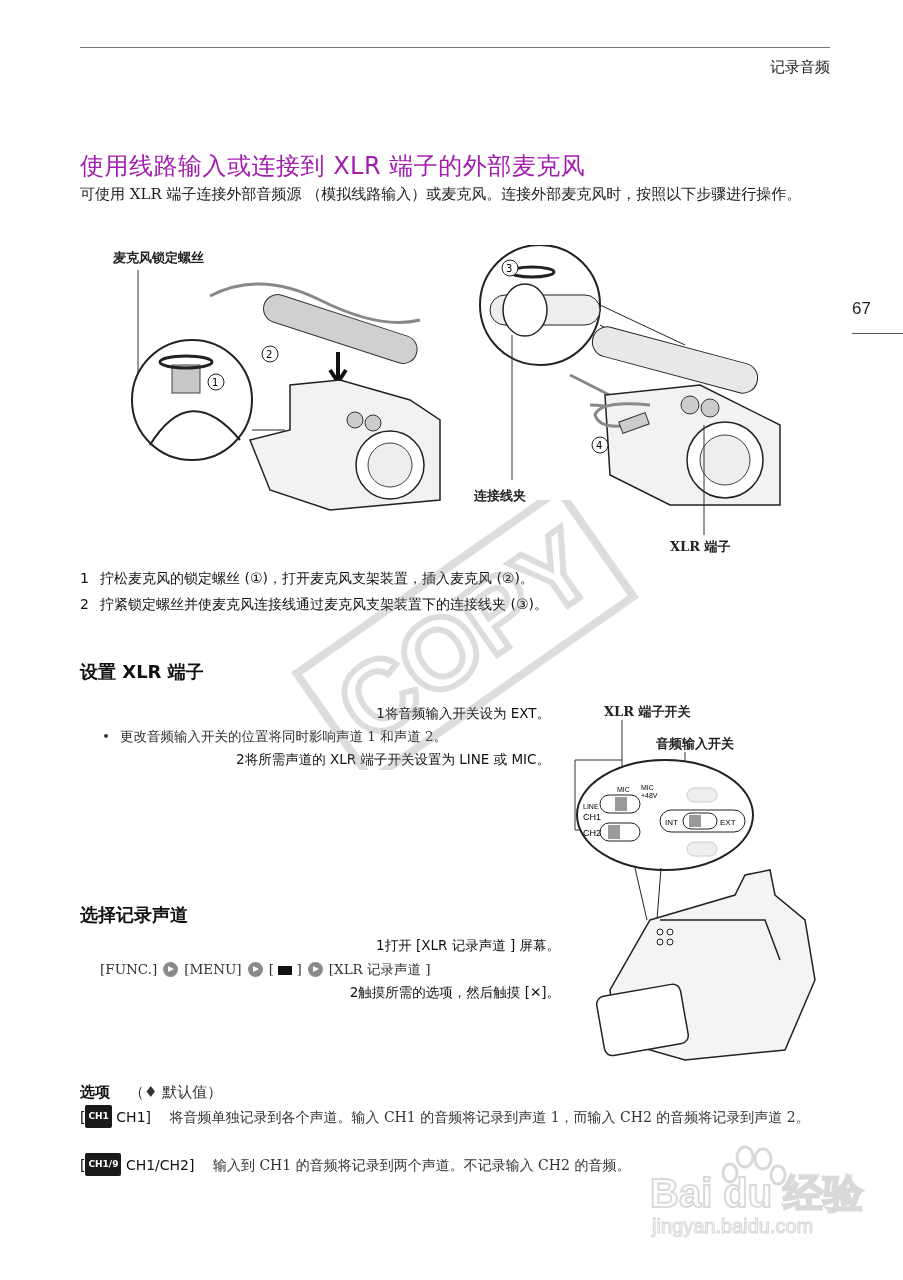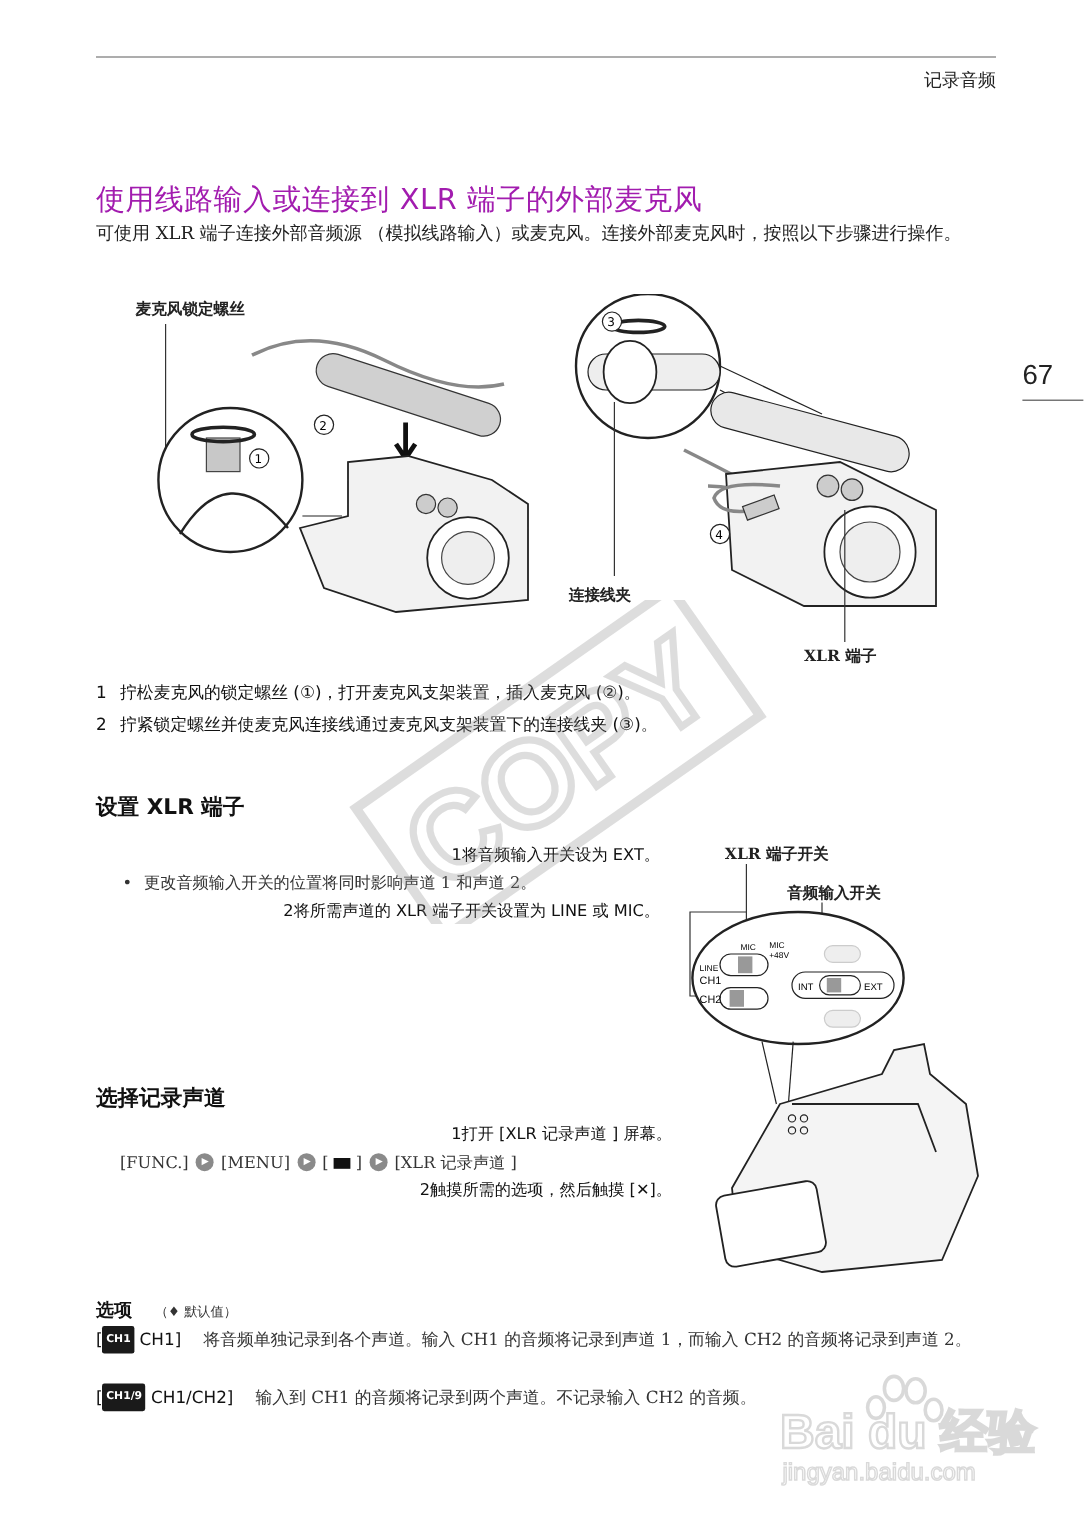--- a/index.html
+++ b/index.html
@@ -1,38 +1,38 @@
 <!DOCTYPE html>
 <html><head>
   <meta charset="utf-8">
   <style>
     * { margin: 0; padding: 0; box-sizing: border-box; }
     html, body { width: 903px; height: 1280px; background: #ffffff; overflow: hidden; }
     body { position: relative; font-family: "DejaVu Sans", sans-serif; color: #1a1a1a; }
     .abs { position: absolute; }
     .top-rule { left: 80px; top: 47px; width: 750px; height: 1px; background: #777; }
     .running-head { right: 73px; top: 58px; font-family: "DejaVu Serif", serif; font-size: 15px; color: #222; }
-    .page-num { left: 852px; top: 299px; font-family: "Liberation Sans", sans-serif; font-size: 23px; color: #222; }
+    .page-num { left: 852px; top: 299px; font-family: "Liberation Sans", sans-serif; font-size: 17px; color: #222; }
     .page-num-rule { left: 852px; top: 333px; width: 51px; height: 1px; background: #555; }
     .h1 { left: 80px; top: 150px; font-size: 24px; font-weight: normal; color: #a21caf; letter-spacing: 0.5px; }
     .intro { left: 80px; top: 184px; width: 750px; font-family: "DejaVu Serif", serif; font-size: 15px; line-height: 21px; color: #222; }
     .caption { font-family: "DejaVu Serif", serif; font-size: 13px; color: #222; font-weight: bold; }
     .step { font-size: 14px; color: #111; line-height: 26px; }
     .step .n { display: inline-block; width: 20px; }
     .h2 { font-size: 18px; color: #111; }
     .sub-steps { left: 80px; width: 470px; }
     .s-line { font-size: 13.5px; line-height: 23px; color: #111; text-align: right; }
     .s-line .n { display: inline-block; width: 20px; }
     .bullet { font-family: "DejaVu Serif", serif; font-size: 13.5px; line-height: 23px; color: #333; padding-left: 40px; position: relative; }
     .bullet::before { content: "•"; position: absolute; left: 22px; top: 0; }
     .menu-path { font-family: "DejaVu Serif", serif; font-size: 13.5px; color: #333; padding-left: 20px; line-height: 24px; }
     .arrow-btn { display: inline-block; width: 15px; height: 15px; border-radius: 50%; background: #8a8a8a; vertical-align: middle; margin: 0 6px; position: relative; top: -1px; }
     .arrow-btn::after { content: ""; position: absolute; left: 5px; top: 4px; border-left: 6px solid #fff; border-top: 3.5px solid transparent; border-bottom: 3.5px solid transparent; }
     .opt-label { font-size: 15px; color: #111; font-weight: bold; }
-    .opt-default { font-size: 11px; color: #333; }
+    .opt-default { font-size: 15px; color: #333; }
     .opt-row { left: 80px; width: 750px; font-family: "DejaVu Serif", serif; font-size: 14px; line-height: 21px; color: #333; }
     .opt-row .tag { font-family: "DejaVu Sans", sans-serif; color: #111; }
     .chip { display: inline-block; background: #1a1a1a; color: #fff; font-size: 9px; font-weight: bold; padding: 1px 3px; border-radius: 2px; vertical-align: middle; position: relative; top: -1px; }
     .watermark-copy { left: 285px; top: 500px; width: 360px; height: 270px; pointer-events: none; }
     .baidu { left: 650px; top: 1145px; pointer-events: none; }
   </style>
 </head>
 <body>
 
 <div class="abs top-rule"></div>

